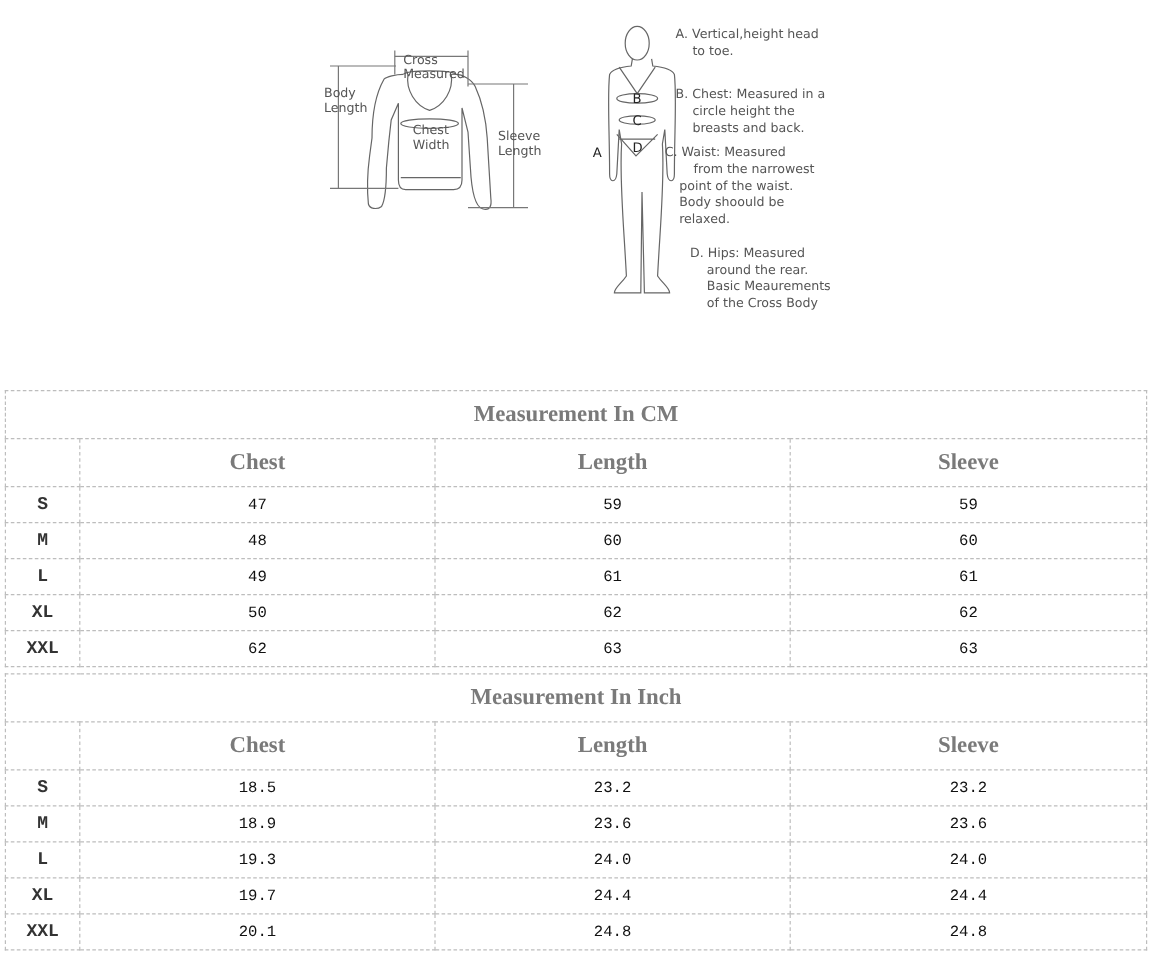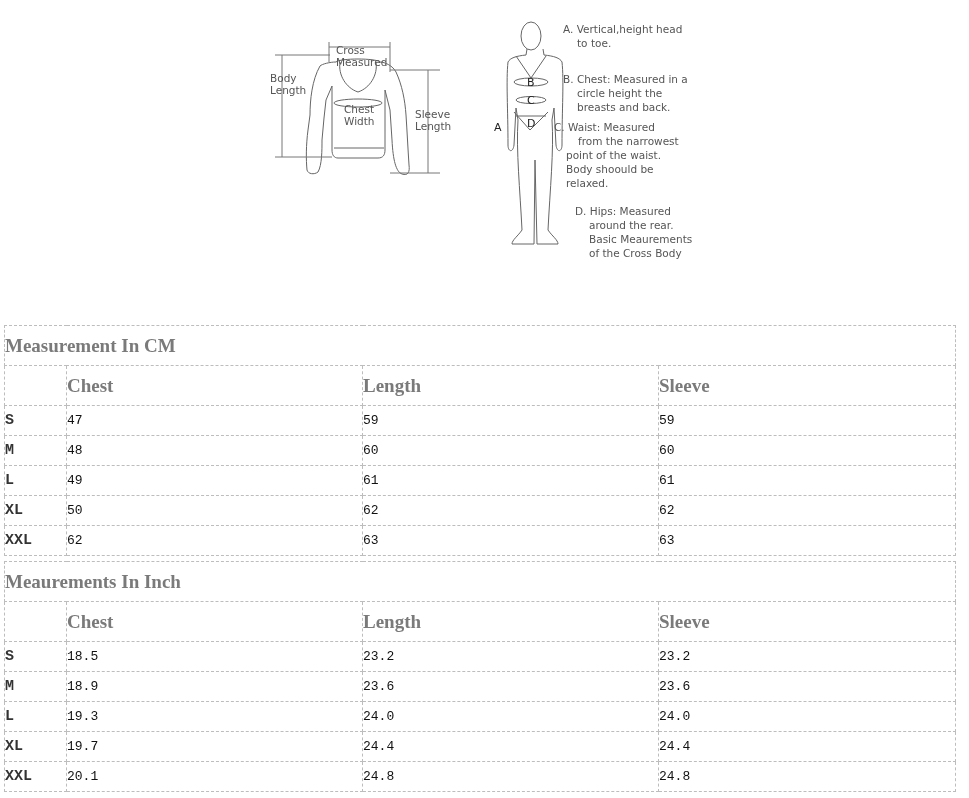--- a/index.html
+++ b/index.html
@@ -3,21 +3,21 @@
 <meta charset="utf-8">
 <style>
   html, body { margin:0; padding:0; background:#ffffff; }
   body { width:969px; height:798px; position:relative; overflow:hidden; font-family:"DejaVu Sans", sans-serif; }
   .illus { position:absolute; left:250px; top:0; width:460px; height:310px; }
   .illus svg { position:absolute; left:0; top:0; }
   .lbl { position:absolute; font-family:"DejaVu Sans", sans-serif; font-size:10.5px; color:#555; line-height:12px; }
   .note { position:absolute; font-family:"DejaVu Sans", sans-serif; font-size:10.5px; color:#555; line-height:14px; }
   .caption { position:absolute; left:70px; top:287px; font-size:11px; color:#555; white-space:nowrap; }
   table.size { position:absolute; left:4px; width:951px; border-collapse:collapse; table-layout:fixed; }
-  table.size td, table.size th { border:1px dashed #bdbdbd; padding:0; text-align:left; }
+  table.size td, table.size th { border:1px dashed #bdbdbd; padding:0; text-align:center; }
   .title-cell { height:39px; font-family:"Liberation Serif", serif; font-weight:bold; font-size:19px; color:#7a7a7a; }
   .hdr-cell { height:39px; font-family:"Liberation Serif", serif; font-weight:bold; font-size:19px; color:#7a7a7a; }
   .size-cell { height:29px; font-family:"Liberation Mono", monospace; font-weight:bold; font-size:15px; color:#333; }
   .val-cell { height:29px; font-family:"Liberation Mono", monospace; font-size:13px; color:#111; }
 </style>
 </head>
 <body>
 
 <div class="illus">
   <svg width="460" height="310" viewBox="0 0 460 310">
@@ -154,21 +154,21 @@
 
 <table class="size" style="top:561px;">
   <colgroup>
       <col style="width:62px">
       <col style="width:296px">
       <col style="width:296px">
       <col style="width:297px">
     </colgroup>
   <tbody>
       <tr>
-    <td colspan="4" class="title-cell">Meaurements In Inch</td>
+    <td colspan="4" class="title-cell">Measurement In Inch</td>
   </tr>
   <tr>
     <td class="hdr-cell"></td>
     <td class="hdr-cell">Chest</td>
     <td class="hdr-cell">Length</td>
     <td class="hdr-cell">Sleeve</td>
   </tr>
   <tr>
     <td class="size-cell">S</td>
     <td class="val-cell">18.5</td>

